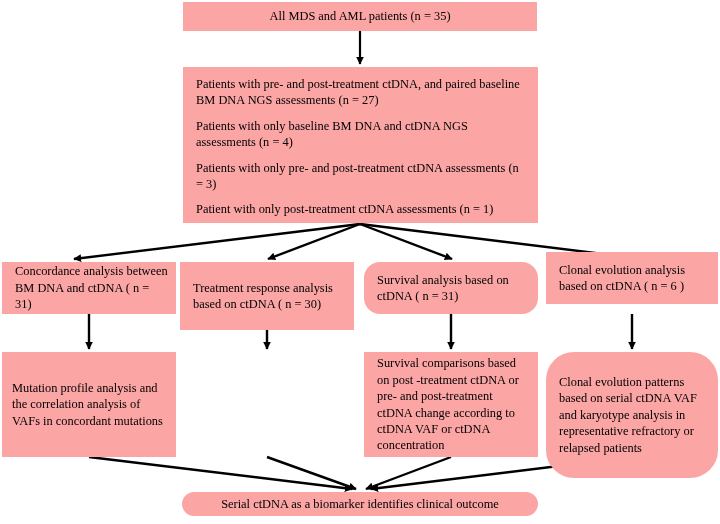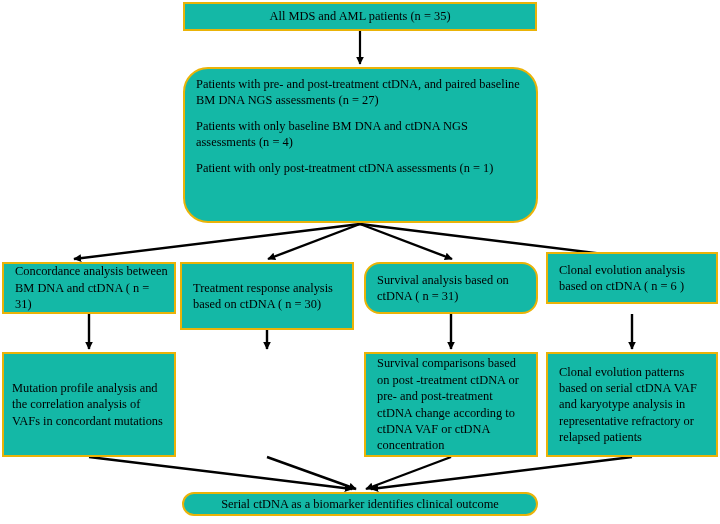--- a/index.html
+++ b/index.html
@@ -12,37 +12,36 @@
     width: 720px;
     height: 524px;
     background: #ffffff;
     font-family: "Liberation Serif", "DejaVu Serif", serif;
     color: #000000;
     overflow: hidden;
   }
   .box {
     position: absolute;
     box-sizing: border-box;
-    border: 2px solid #eab308;
-    background: #14b8a6;
+    border: 2px solid #fca5a5;
+    background: #fca5a5;
     color: #000000;
     font-size: 12.4px;
     line-height: 1.32;
     z-index: 2;
   }
   .box.center {
     display: flex;
     align-items: center;
     justify-content: center;
     text-align: center;
   }
   .box.left {
     padding: 7px 9px 6px 11px;
     text-align: left;
-    border-radius: 25px;
   }
   .box .para {
     margin: 0 0 9px 0;
   }
   .box .para:last-child {
     margin-bottom: 0;
   }
   .box.vcenter-left {
     display: flex;
     flex-direction: column;
@@ -116,20 +115,21 @@
     </g>
   </svg>
 
   <div class="box center" style="left:183px; top:2px; width:354px; height:29px;">
     <span class="title-text">All MDS and AML patients (n = 35)</span>
   </div>
 
   <div class="box left" style="left:183px; top:67px; width:355px; height:156px;">
     <p class="para">Patients with pre- and post-treatment ctDNA, and paired baseline BM DNA NGS assessments (n = 27)</p>
     <p class="para">Patients with only baseline BM DNA and ctDNA NGS assessments (n = 4)</p>
+    <p class="para">Patients with only pre- and post-treatment ctDNA assessments (n = 3)</p>
     <p class="para">Patient with only post-treatment ctDNA assessments (n = 1)</p>
   </div>
 
   <div class="box vcenter-left" style="left:2px; top:262px; width:174px; height:52px;">
     <span>Concordance analysis between BM DNA and ctDNA ( n = 31)</span>
   </div>
   <div class="box vcenter-left" style="left:180px; top:262px; width:174px; height:68px;justify-content:center;">
     <span>Treatment response analysis based on ctDNA ( n = 30)</span>
   </div>
   <div class="box vcenter-left" style="left:364px; top:262px; width:174px; height:52px;border-radius:16px;">
@@ -138,21 +138,21 @@
   <div class="box vcenter-left" style="left:546px; top:252px; width:172px; height:52px;">
     <span>Clonal evolution analysis based on ctDNA ( n = 6 )</span>
   </div>
 
   <div class="box vcenter-left" style="left:2px; top:352px; width:174px; height:105px;padding-left:8px;">
     <span>Mutation profile analysis and the correlation analysis of VAFs in concordant mutations</span>
   </div>
   <div class="box vcenter-left" style="left:364px; top:352px; width:174px; height:105px;">
     <span>Survival comparisons based on post -treatment ctDNA or pre- and post-treatment ctDNA change according to ctDNA VAF or ctDNA concentration</span>
   </div>
-  <div class="box vcenter-left" style="left:546px; top:352px; width:172px; height:105px;">
+  <div class="box vcenter-left" style="left:546px; top:352px; width:172px; height:126px;border-radius:28px;">
     <span>Clonal evolution patterns based on serial ctDNA VAF and karyotype analysis in representative refractory or relapsed patients</span>
   </div>
 
   <div class="box center" style="left:182px; top:492px; width:356px; height:24px;border-radius:12px;">
     <span class="title-text">Serial ctDNA as a biomarker identifies clinical outcome</span>
   </div>
 
 </div>
 
 </body></html>

